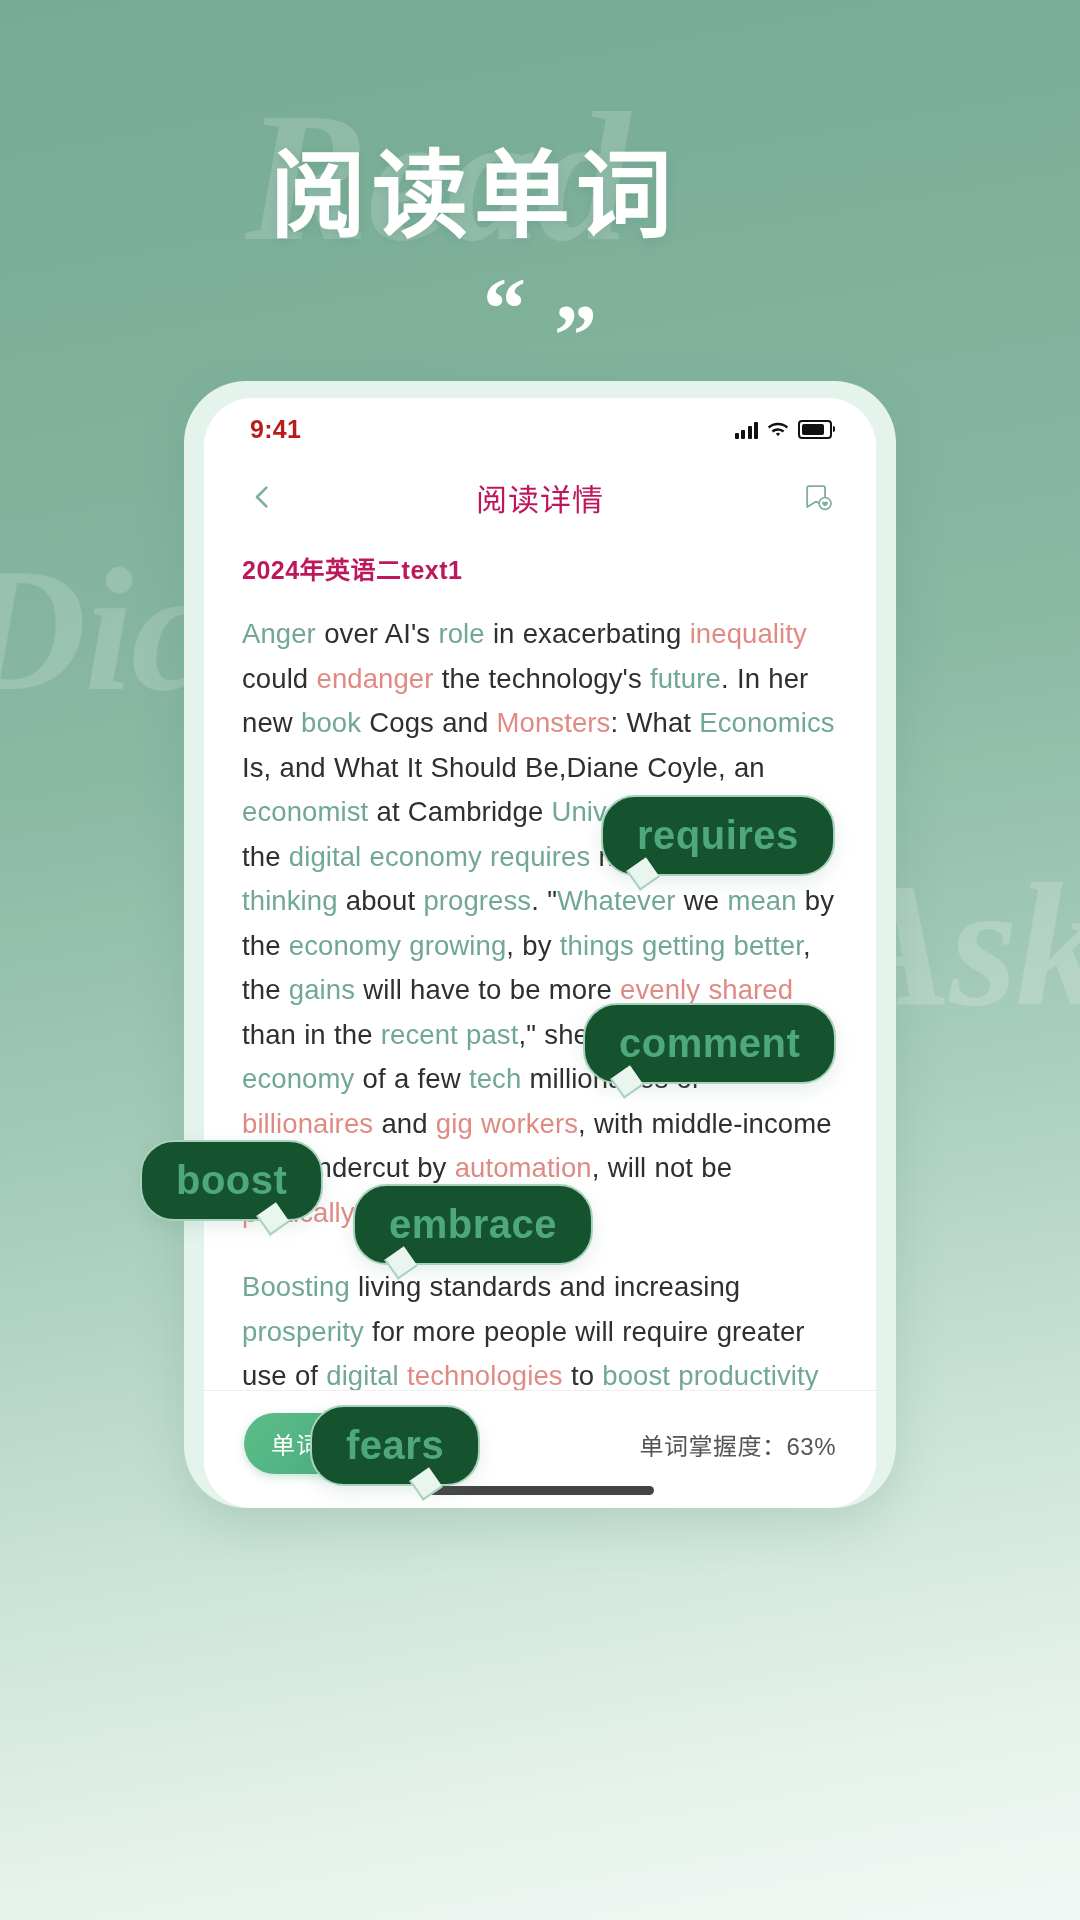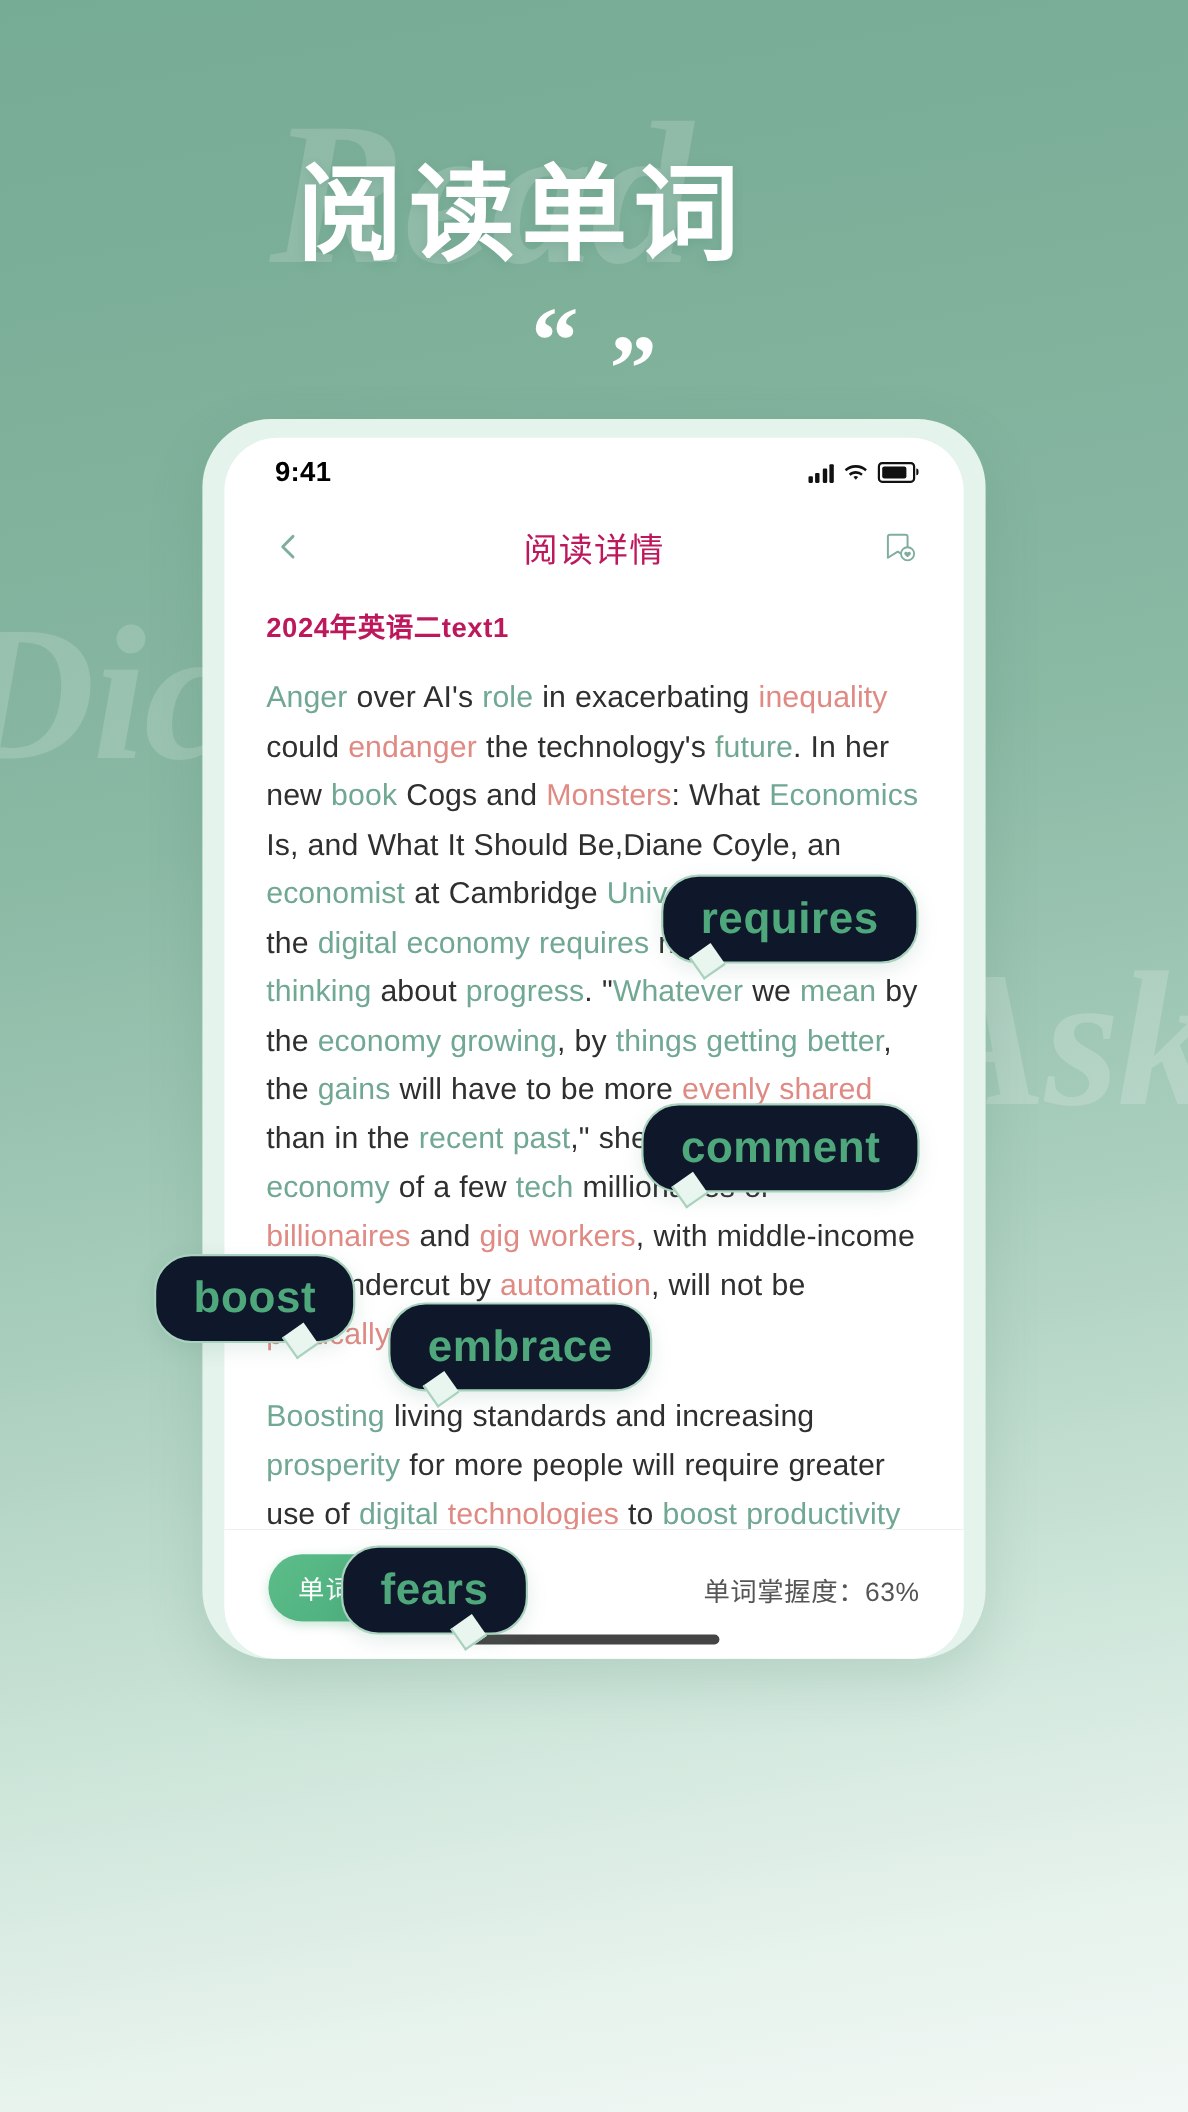--- a/index.html
+++ b/index.html
@@ -37,21 +37,21 @@
   .phone{position:absolute;left:184px;top:381px;width:712px;height:1127px;
     background:#e4f3ec;border-radius:62px;
     box-shadow:0 18px 48px rgba(70,120,100,.18);
     padding:0;overflow:hidden;}
   .screen{position:absolute;left:20px;top:17px;width:672px;height:1110px;
     background:#ffffff;border-radius:48px;overflow:hidden;}
 
   
   .statusbar{height:62px;display:flex;align-items:center;justify-content:space-between;
     padding:0 44px 0 46px;box-sizing:border-box;}
-  .st-time{font-size:25px;font-weight:700;color:#000000;letter-spacing:.3px;}
+  .st-time{font-size:25px;font-weight:700;color:#b91c1c;letter-spacing:.3px;}
   .st-icons{display:flex;align-items:flex-end;gap:9px;}
   .sig{display:flex;align-items:flex-end;gap:2.5px;height:17px;}
   .sig i{display:block;width:4px;background:#111;border-radius:1px;}
   .sig i:nth-child(1){height:6px;}.sig i:nth-child(2){height:9px;}
   .sig i:nth-child(3){height:13px;}.sig i:nth-child(4){height:17px;}
   .wifi{width:22px;height:17px;}
   .batt{width:30px;height:15px;border:2px solid #111;border-radius:4px;position:relative;}
   .batt::after{content:"";position:absolute;right:-5px;top:4px;width:2.5px;height:6px;
     background:#111;border-radius:0 2px 2px 0;}
   .batt i{position:absolute;left:2px;top:2px;bottom:2px;width:72%;background:#111;border-radius:2px;display:block;}
@@ -76,21 +76,21 @@
     border-top:1px solid #efefef;box-sizing:border-box;
     display:flex;align-items:flex-start;justify-content:space-between;padding:22px 40px 0 40px;}
   .hl-btn{background:linear-gradient(135deg,#5cbd8a 0%,#46a978 100%);color:#fff;
     font-size:24px;border-radius:32px;padding:13px 27px;letter-spacing:1px;
     box-shadow:0 3px 10px rgba(70,170,120,.3);}
   .mastery{font-size:24px;color:#555;letter-spacing:.5px;padding-top:14px;}
   .home-ind{position:absolute;left:50%;transform:translateX(-50%);bottom:13px;
     width:228px;height:9px;background:#444;border-radius:6px;}
 
   
-  .bubble{position:absolute;background:#0f172a;border:2px solid #a8d2bd;
+  .bubble{position:absolute;background:#14532d;border:2px solid #a8d2bd;
     border-radius:34px;color:#4fa87c;font-size:40px;font-weight:600;
     padding:16px 34px;letter-spacing:.5px;white-space:nowrap;
     box-shadow:0 6px 18px rgba(80,140,115,.15);}
   .bubble::after{content:"";position:absolute;width:22px;height:22px;
     background:#e9f5ef;border-right:2px solid #a8d2bd;border-bottom:2px solid #a8d2bd;
     transform:rotate(35deg);}
   .b-requires{left:601px;top:795px;}
   .b-requires::after{left:28px;bottom:-12px;transform:rotate(55deg);}
   .b-comment{left:583px;top:1003px;}
   .b-comment::after{left:30px;bottom:-12px;transform:rotate(55deg);}

